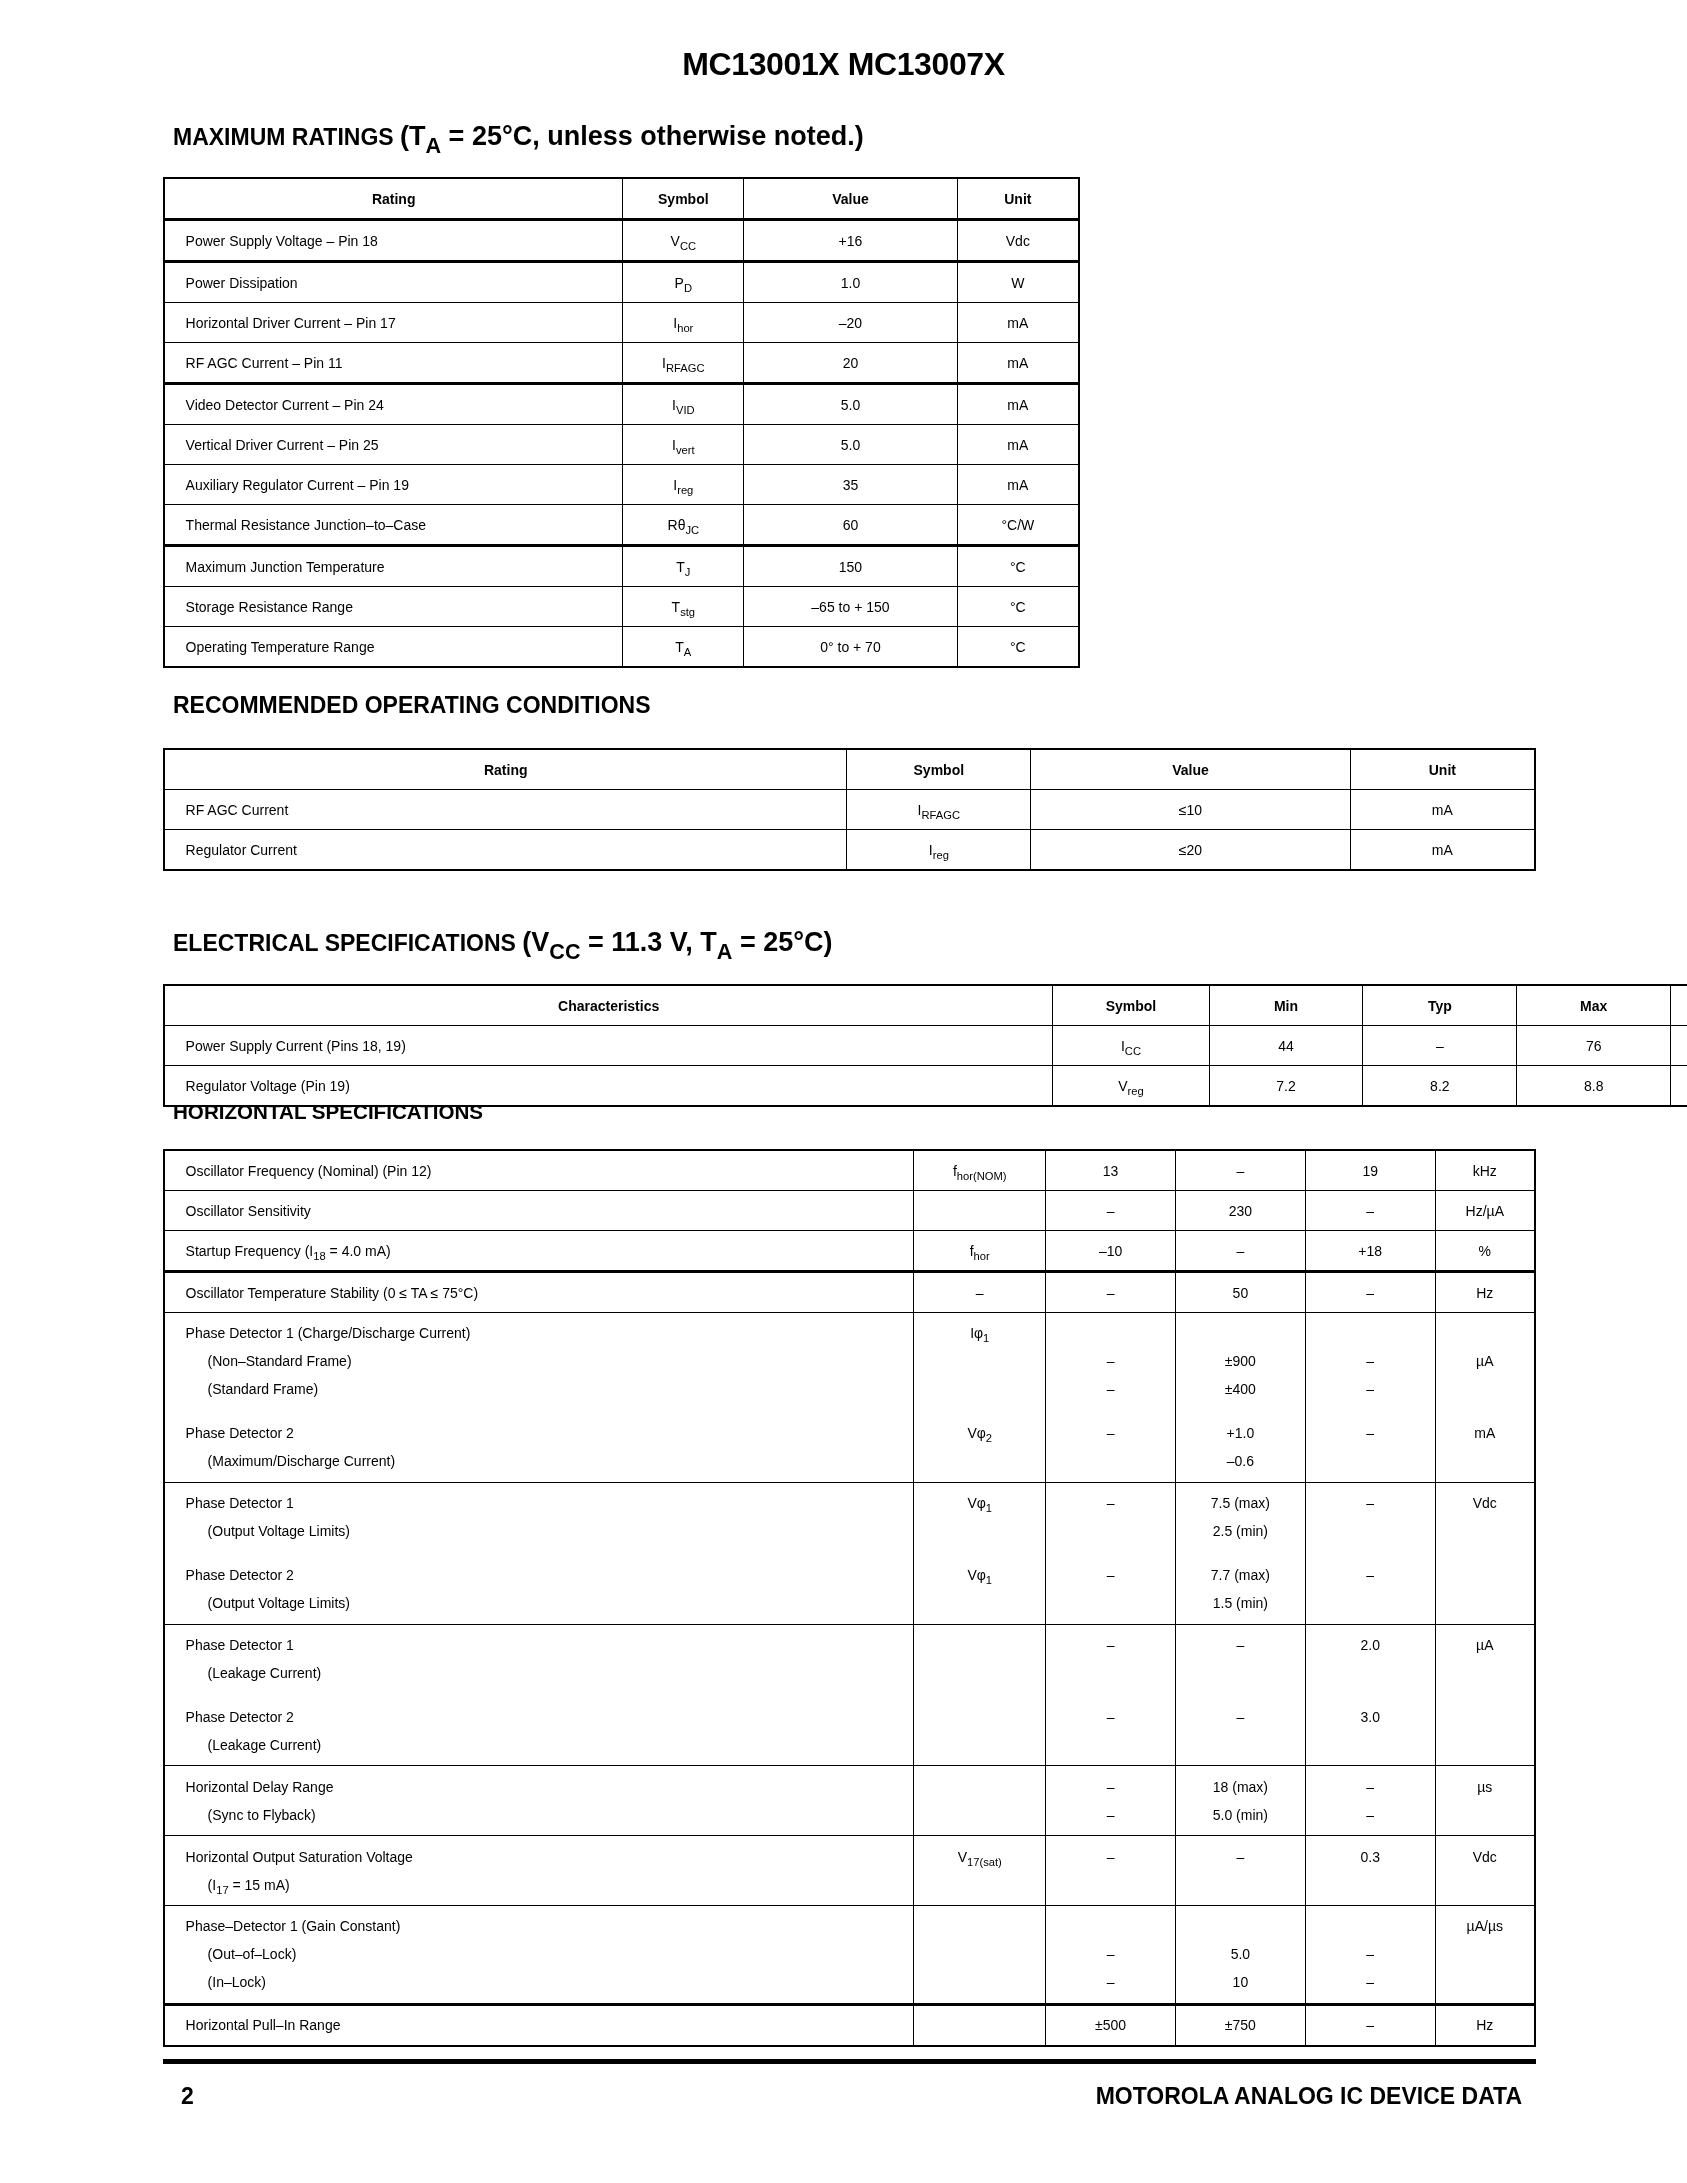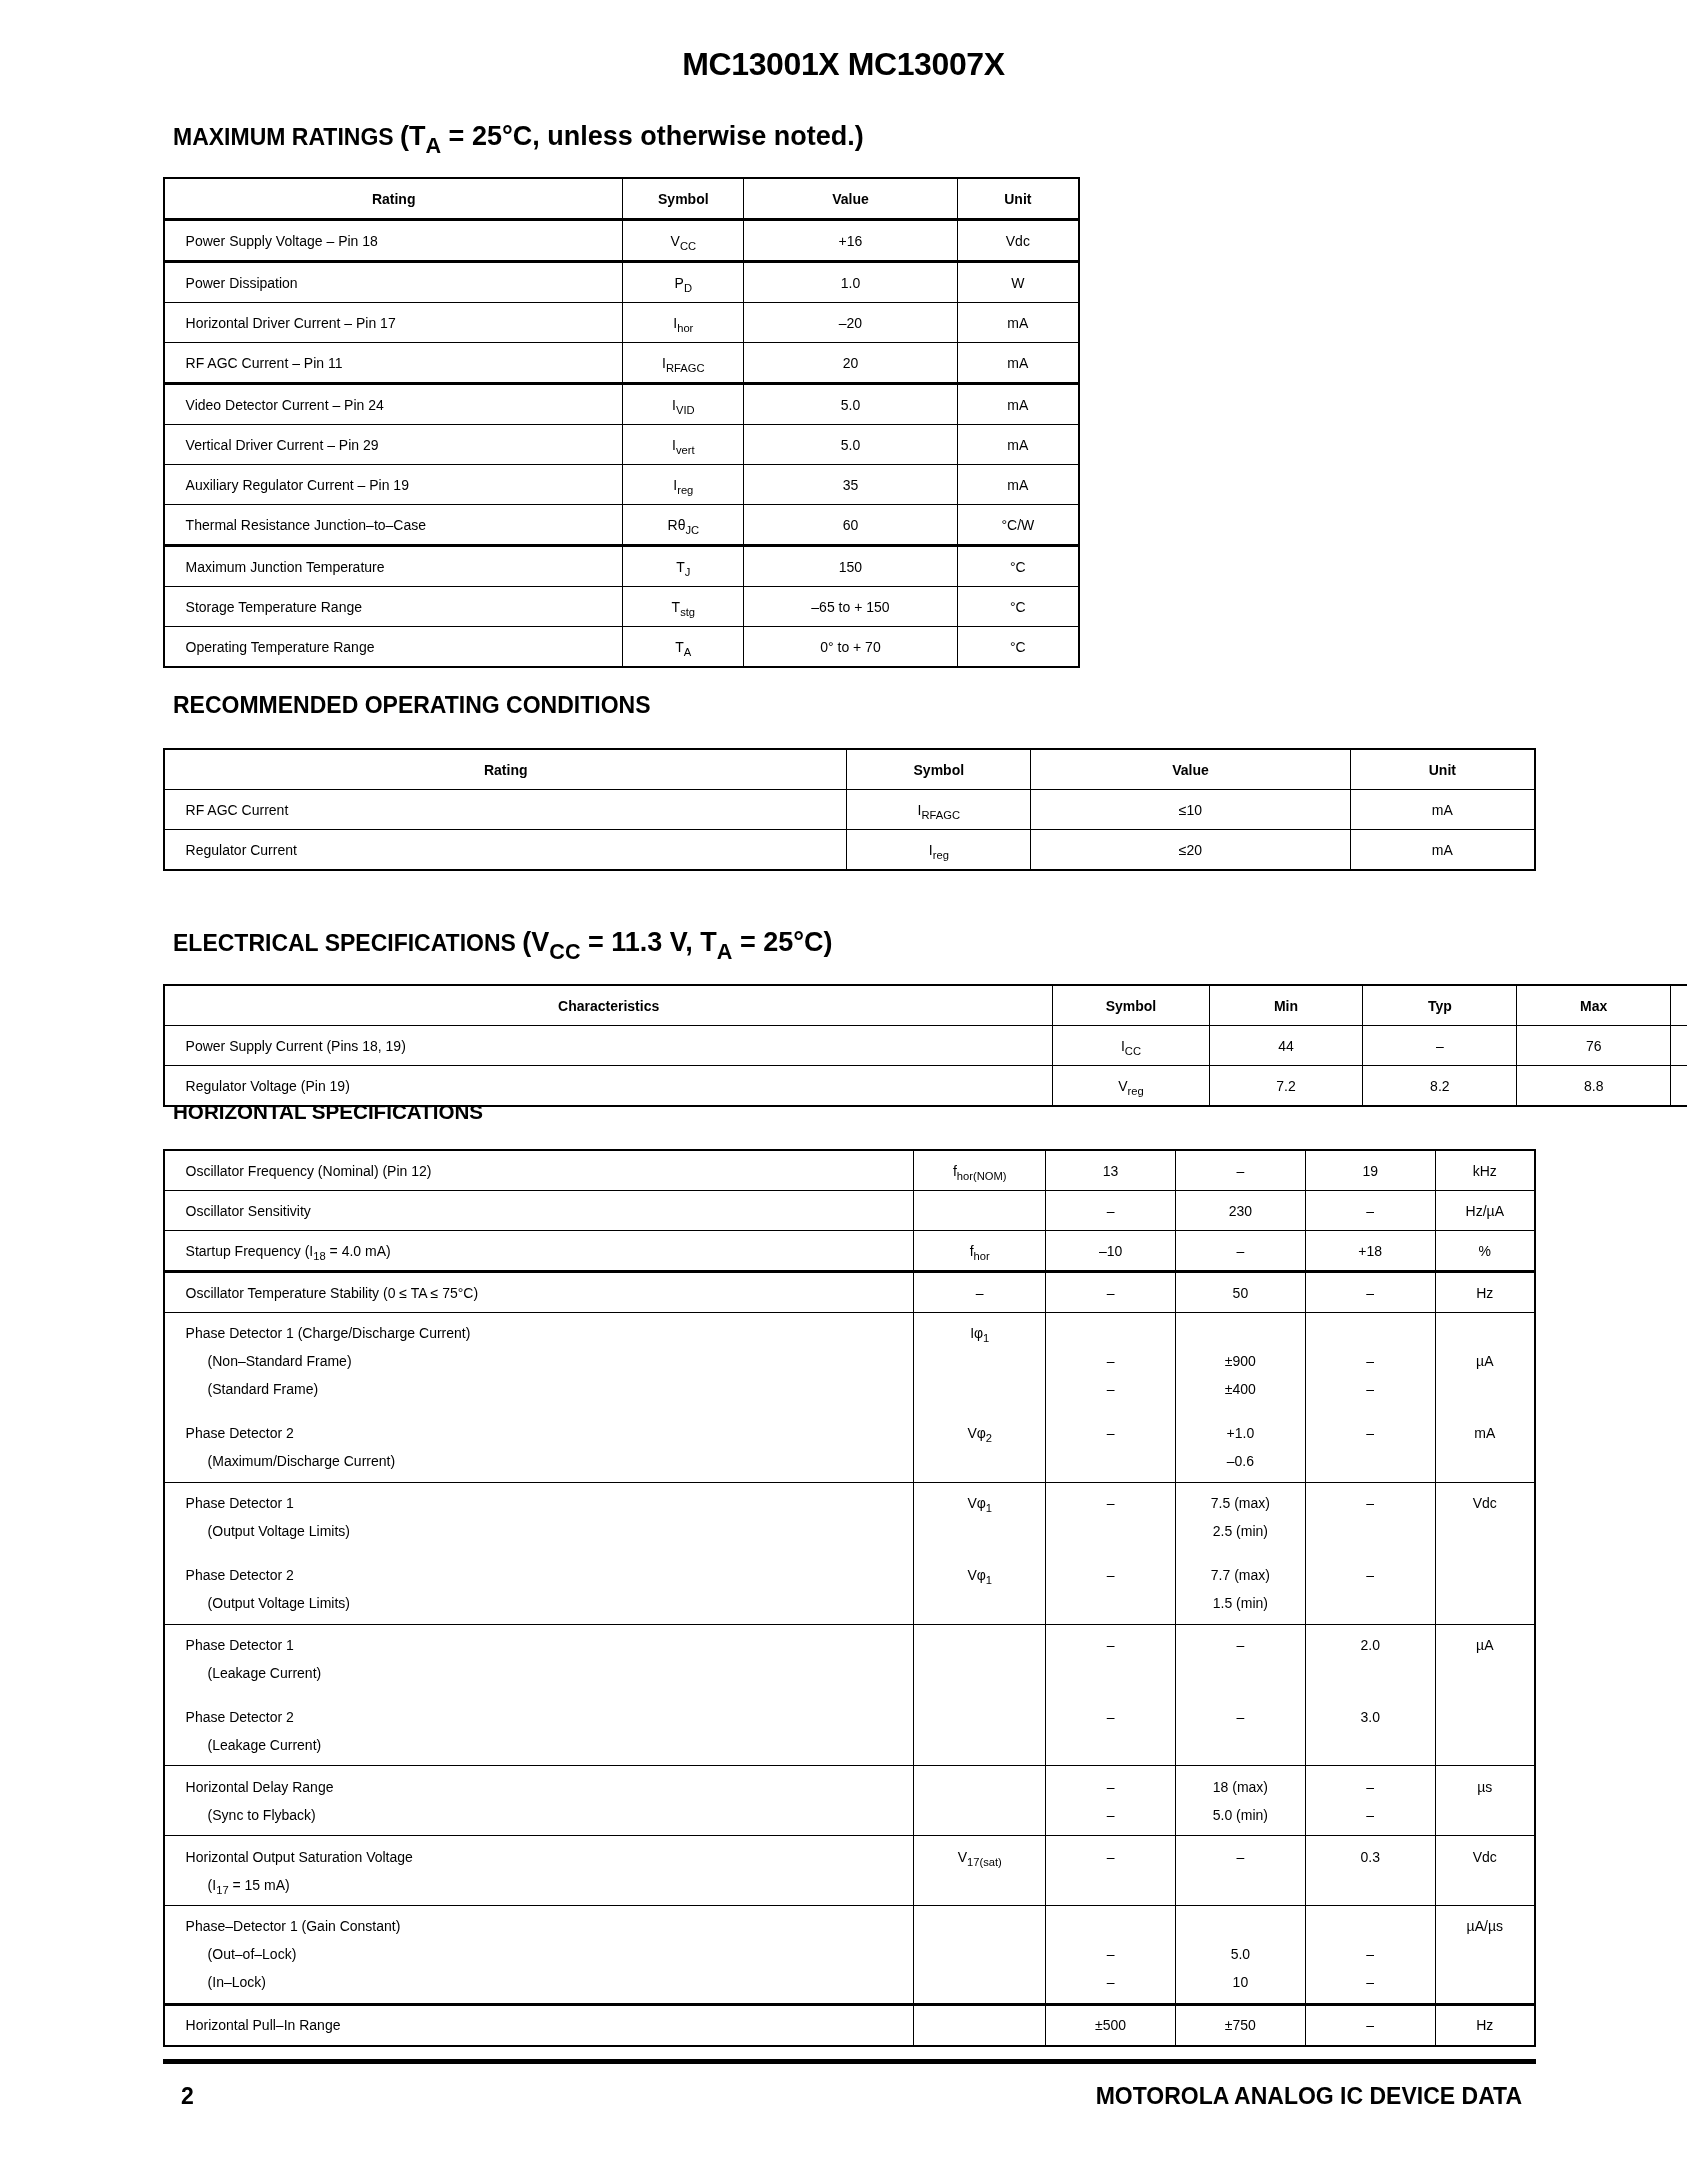--- a/index.html
+++ b/index.html
@@ -72,21 +72,21 @@
         <td>20</td>
         <td>mA</td>
       </tr>
       <tr class="thick">
         <td class="l">Video Detector Current – Pin 24</td>
         <td><span>I</span><sub>VID</sub></td>
         <td>5.0</td>
         <td>mA</td>
       </tr>
       <tr>
-        <td class="l">Vertical Driver Current – Pin 29</td>
+        <td class="l">Vertical Driver Current – Pin 25</td>
         <td><span>I</span><sub>vert</sub></td>
         <td>5.0</td>
         <td>mA</td>
       </tr>
       <tr>
         <td class="l">Auxiliary Regulator Current – Pin 19</td>
         <td><span>I</span><sub>reg</sub></td>
         <td>35</td>
         <td>mA</td>
       </tr>
@@ -96,21 +96,21 @@
         <td>60</td>
         <td>°C/W</td>
       </tr>
       <tr class="thick">
         <td class="l">Maximum Junction Temperature</td>
         <td><span>T</span><sub>J</sub></td>
         <td>150</td>
         <td>°C</td>
       </tr>
       <tr>
-        <td class="l">Storage Temperature Range</td>
+        <td class="l">Storage Resistance Range</td>
         <td><span>T</span><sub>stg</sub></td>
         <td>–65 to + 150</td>
         <td>°C</td>
       </tr>
       <tr>
         <td class="l">Operating Temperature Range</td>
         <td><span>T</span><sub>A</sub></td>
         <td>0° to + 70</td>
         <td>°C</td>
       </tr>

